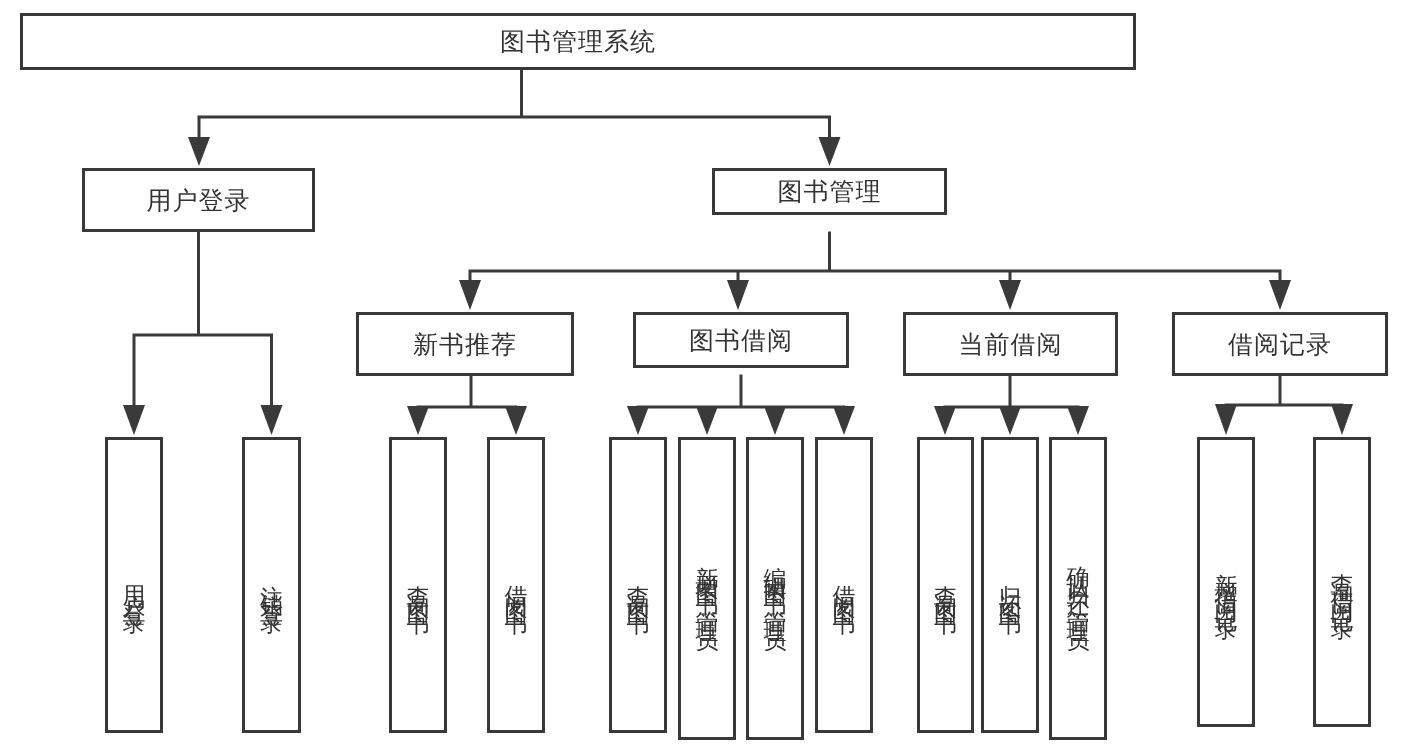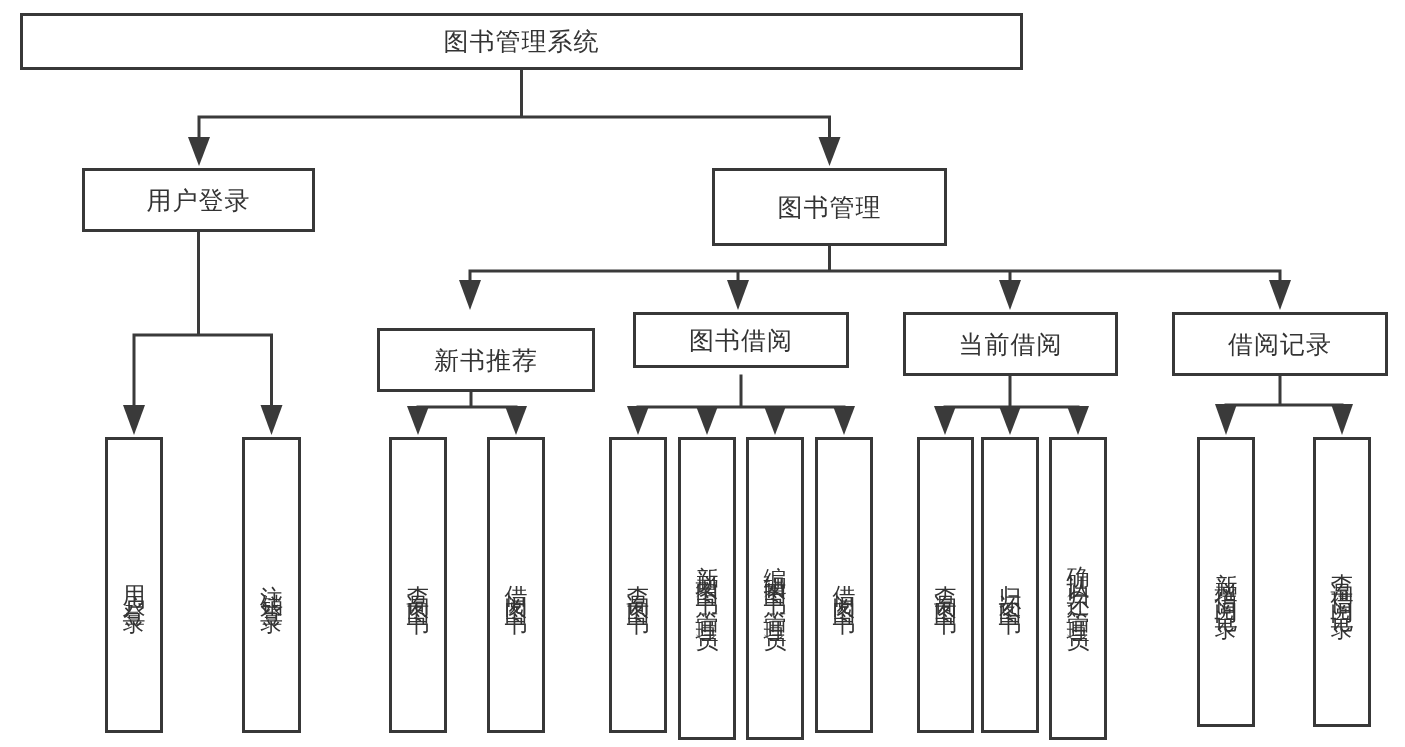--- a/index.html
+++ b/index.html
@@ -99,32 +99,32 @@
       <polygon points="764,406 786,406 775,435"></polygon>
       <polygon points="833,406 855,406 844,435"></polygon>
       <polygon points="934,406 956,406 945,435"></polygon>
       <polygon points="999,406 1021,406 1010,435"></polygon>
       <polygon points="1067,406 1089,406 1078,435"></polygon>
       <polygon points="1215,404 1237,404 1226,435"></polygon>
       <polygon points="1331,404 1353,404 1342,435"></polygon>
     </g>
   </svg>
 
-  <div class="node hbox" style="left:20px;top:13px;width:1003px;height:57px;">
+  <div class="node hbox" style="left:20px;top:13px;width:1116px;height:57px;">
     <span>图书管理系统</span>
   </div>
 
   <div class="node hbox" style="left:82px;top:168px;width:233px;height:64px;">
     <span>用户登录</span>
   </div>
-  <div class="node hbox" style="left:712px;top:168px;width:235px;height:78px;">
+  <div class="node hbox" style="left:712px;top:168px;width:235px;height:47px;">
     <span>图书管理</span>
   </div>
 
-  <div class="node hbox" style="left:377px;top:312px;width:218px;height:64px;margin-top:16px;">
+  <div class="node hbox" style="left:356px;top:312px;width:218px;height:64px;">
     <span>新书推荐</span>
   </div>
   <div class="node hbox" style="left:633px;top:312px;width:216px;height:56px;">
     <span>图书借阅</span>
   </div>
   <div class="node hbox" style="left:903px;top:312px;width:215px;height:64px;">
     <span>当前借阅</span>
   </div>
   <div class="node hbox" style="left:1172px;top:312px;width:216px;height:64px;">
     <span>借阅记录</span>

